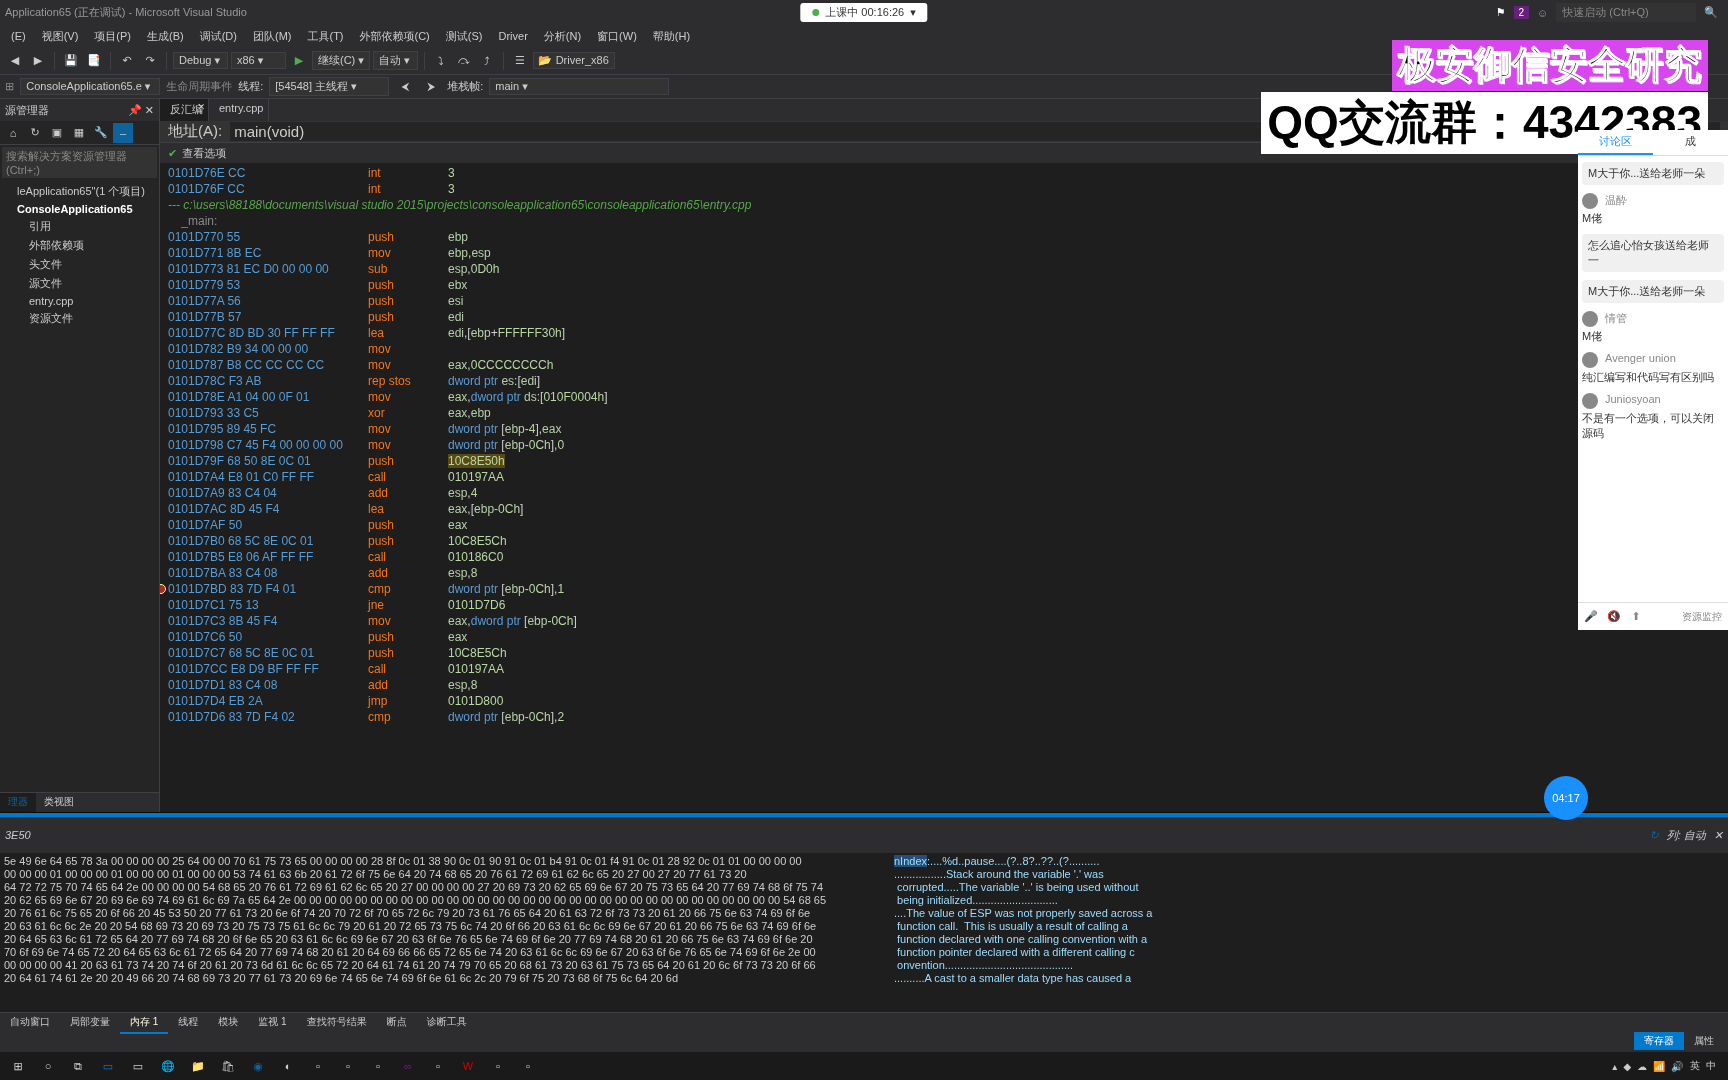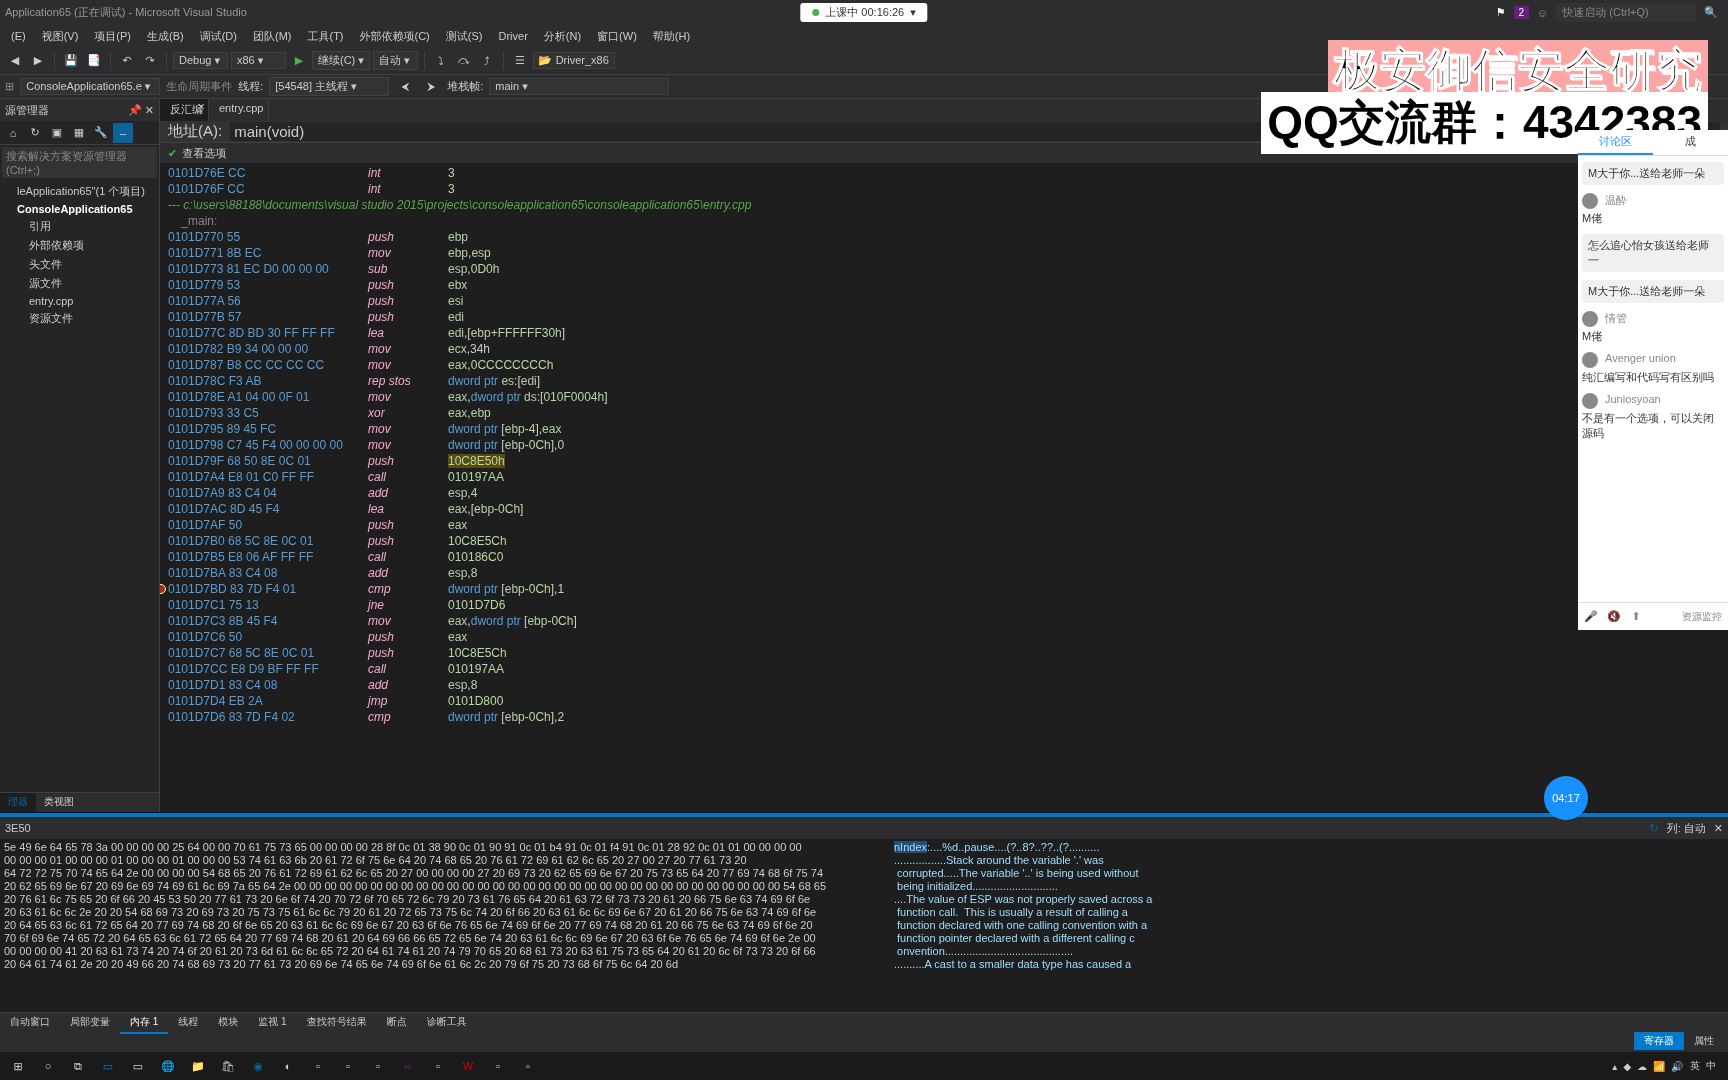--- a/index.html
+++ b/index.html
@@ -32,50 +32,50 @@
 .editor-area { flex: 1; background: #1e1e1e; display: flex; flex-direction: column; }
 .editor-tabs { height: 22px; background: #2d2d30; display: flex; }
 .editor-tab { padding: 3px 5px 3px 10px; background: #1e1e1e; border-right: 1px solid #3f3f46; font-size: 11px; position: relative; cursor: pointer; }
 .editor-tab.inactive { background: #2d2d30; }
 .addr-bar { height: 22px; background: #333; display: flex; align-items: center; padding: 0 8px; font-size: 15px; gap: 8px; border-bottom: 1px solid #3f3f46;}
 .addr-input { flex: 1; background: #252526; padding: 1px 4px; }
 .view-opts { height: 20px; background: #2d2d30; padding: 1px 8px; font-size: 11px; display: flex; align-items: center; gap: 5px; }
 .disasm { flex: 1; overflow: auto; font-family: Consolas, monospace; font-size: 12px; line-height: 16px; padding: 2px 0; }
 .asm-line { display: flex; white-space: pre; padding: 0 8px; }
 .asm-addr { color: #569cd6; width: 200px; }
-.asm-mnemonic { color: #f9a8d4; width: 80px; font-style: italic; }
+.asm-mnemonic { color: #f97316; width: 80px; }
 .asm-ops { flex: 1; }
 .comment { color: #57a64a; font-style: italic; }
 .label-line { color: #888; }
 .reg { color: #b5cea8; }
 .kw { color: #569cd6; }
 .hexval { color: #b8d7a3; }
 .highlight-y { background: rgba(196,160,0,0.35); }
 .breakpoint-row { position: relative; }
 .breakpoint-dot { position:absolute; left:-4px; top:3px; width:10px; height:10px; background:#a52a2a; border-radius:50%; border:1px solid #ff8; }
 .bottom-panel { height: 200px; background: #1e1e1e; border-top: 1px solid #0a0a0a; display: flex; flex-direction: column; }
 .bp-header { height: 4px; background: #007acc; }
-.bp-toolbar { height: 22px; display: flex; align-items: center; padding: 4px 5px; background: #2d2d30; font-size: 11px; justify-content: space-between; }
+.bp-toolbar { height: 36px; display: flex; align-items: center; padding: 4px 5px; background: #2d2d30; font-size: 11px; justify-content: space-between; font-style: italic; }
 .bp-addr { color:#ccc; }
 .hex-dump { flex: 1; overflow: auto; font-family: Consolas, monospace; font-size: 11px; line-height: 13px; color: #ccc; padding: 2px 4px; white-space: pre; }
 .hex-ascii .hl { background: #264f78; }
 .bottom-tabs { height: 22px; background: #2d2d30; display: flex; border-top: 1px solid #3f3f46; }
 .b-tab { padding: 2px 10px; font-size: 10px; cursor: pointer; }
 .b-tab.active { color: #fdf6e3; border-bottom: 2px solid #007acc; }
 .right-sidebar { position: absolute; right: 0; top: 130px; width: 150px; height: 500px; background: #fff; color: #333; font-size: 11px; display: flex; flex-direction: column; }
 .rs-tabs { display: flex; border-bottom: 1px solid #ddd; }
 .rs-tab { flex: 1; text-align: center; padding: 4px; cursor: pointer; }
 .rs-tab.active { border-bottom: 2px solid #1890ff; color: #1890ff; }
 .rs-body { flex: 1; overflow: auto; padding: 4px; }
 .chat-msg { margin-bottom: 8px; font-size: 11px; }
 .chat-bubble { background: #f0f0f0; padding: 4px 6px; border-radius: 4px; margin-top: 2px; word-break: break-all; }
 .chat-user { display: flex; align-items: flex-start; gap: 7px; color: #888; margin-bottom: 2px; }
 .avatar { width: 16px; height: 16px; border-radius: 50%; background: #888; flex-shrink: 0; }
 .rs-input { height: 28px; border-top: 1px solid #ddd; display: flex; align-items: center; padding: 0 6px; gap: 10px; color: #888; }
-.watermark1 { position: absolute; right: 20px; top: 40px; font-size: 46px; font-weight: 900; color: #000; -webkit-text-stroke: 1px #fff; pointer-events: none; white-space: nowrap; text-shadow: 1px 1px 0 #fff, -1px -1px 0 #fff; background: #fca5a5; padding: 0 6px; }
+.watermark1 { position: absolute; right: 20px; top: 40px; font-size: 38px; font-weight: 900; color: #000; -webkit-text-stroke: 1px #fff; pointer-events: none; white-space: nowrap; text-shadow: 1px 1px 0 #fff, -1px -1px 0 #fff; background: #d946ef; padding: 0 6px; }
 .watermark2 { position: absolute; right: 20px; top: 92px; font-size: 46px; font-weight: 900; color: #000; pointer-events: none; white-space: nowrap; background: #fff; padding: 0 6px; }
 .taskbar { position: absolute; bottom: 0; left: 0; right: 0; height: 28px; background: #1a1a1a; display: flex; align-items: center; padding: 0 4px; gap: 2px; }
 .task-btn { width: 28px; height: 24px; display: flex; align-items: center; justify-content: center; cursor: pointer; color: #ccc; }
 .task-right { margin-left: auto; display: flex; align-items: center; gap: 6px; color: #ccc; font-size: 10px; padding-right: 8px; }
 .status-tabs { position: absolute; right: 4px; bottom: 30px; background: #2d2d30; display: flex; }
 .st-tab { padding: 2px 10px; font-size:10px; }
 .st-tab.active { background:#007acc; color:#fff; }
 .time-badge { position: absolute; right: 140px; bottom: 260px; width: 44px; height: 44px; border-radius: 50%; background: #1890ff; color: #fff; display: flex; align-items: center; justify-content: center; font-size: 11px; }
 .close-x { position:absolute; right:3px; top:3px; font-size:9px; }
 </style>
@@ -206,21 +206,21 @@
         <div class="asm-line"><span class="asm-addr">0101D76F CC</span><span class="asm-mnemonic">int</span><span class="asm-ops"><span class="hexval">3</span></span></div>
         <div class="asm-line comment">--- c:\users\88188\documents\visual studio 2015\projects\consoleapplication65\consoleapplication65\entry.cpp</div>
         <div class="asm-line label-line">    _main:</div>
         <div class="asm-line"><span class="asm-addr">0101D770 55</span><span class="asm-mnemonic">push</span><span class="asm-ops"><span class="reg">ebp</span></span></div>
         <div class="asm-line"><span class="asm-addr">0101D771 8B EC</span><span class="asm-mnemonic">mov</span><span class="asm-ops"><span class="reg">ebp</span>,<span class="reg">esp</span></span></div>
         <div class="asm-line"><span class="asm-addr">0101D773 81 EC D0 00 00 00</span><span class="asm-mnemonic">sub</span><span class="asm-ops"><span class="reg">esp</span>,<span class="hexval">0D0h</span></span></div>
         <div class="asm-line"><span class="asm-addr">0101D779 53</span><span class="asm-mnemonic">push</span><span class="asm-ops"><span class="reg">ebx</span></span></div>
         <div class="asm-line"><span class="asm-addr">0101D77A 56</span><span class="asm-mnemonic">push</span><span class="asm-ops"><span class="reg">esi</span></span></div>
         <div class="asm-line"><span class="asm-addr">0101D77B 57</span><span class="asm-mnemonic">push</span><span class="asm-ops"><span class="reg">edi</span></span></div>
         <div class="asm-line"><span class="asm-addr">0101D77C 8D BD 30 FF FF FF</span><span class="asm-mnemonic">lea</span><span class="asm-ops"><span class="reg">edi</span>,[<span class="reg">ebp</span>+<span class="hexval">FFFFFF30h</span>]</span></div>
-        <div class="asm-line"><span class="asm-addr">0101D782 B9 34 00 00 00</span><span class="asm-mnemonic">mov</span><span class="asm-ops"><span class="reg">ecx</span>,34h</span></div>
+        <div class="asm-line"><span class="asm-addr">0101D782 B9 34 00 00 00</span><span class="asm-mnemonic">mov</span></div>
         <div class="asm-line"><span class="asm-addr">0101D787 B8 CC CC CC CC</span><span class="asm-mnemonic">mov</span><span class="asm-ops"><span class="reg">eax</span>,<span class="hexval">0CCCCCCCCh</span></span></div>
         <div class="asm-line"><span class="asm-addr">0101D78C F3 AB</span><span class="asm-mnemonic">rep stos</span><span class="asm-ops"><span class="kw">dword ptr</span> <span class="reg">es</span>:[<span class="reg">edi</span>]</span></div>
         <div class="asm-line"><span class="asm-addr">0101D78E A1 04 00 0F 01</span><span class="asm-mnemonic">mov</span><span class="asm-ops"><span class="reg">eax</span>,<span class="kw">dword ptr</span> <span class="reg">ds</span>:[<span class="hexval">010F0004h</span>]</span></div>
         <div class="asm-line"><span class="asm-addr">0101D793 33 C5</span><span class="asm-mnemonic">xor</span><span class="asm-ops"><span class="reg">eax</span>,<span class="reg">ebp</span></span></div>
         <div class="asm-line"><span class="asm-addr">0101D795 89 45 FC</span><span class="asm-mnemonic">mov</span><span class="asm-ops"><span class="kw">dword ptr</span> [<span class="reg">ebp</span>-<span class="hexval">4</span>],<span class="reg">eax</span></span></div>
         <div class="asm-line"><span class="asm-addr">0101D798 C7 45 F4 00 00 00 00</span><span class="asm-mnemonic">mov</span><span class="asm-ops"><span class="kw">dword ptr</span> [<span class="reg">ebp</span>-<span class="hexval">0Ch</span>],<span class="hexval">0</span></span></div>
         <div class="asm-line"><span class="asm-addr">0101D79F 68 50 8E 0C 01</span><span class="asm-mnemonic">push</span><span class="asm-ops"><span class="highlight-y"><span class="hexval">10C8E50h</span></span></span></div>
         <div class="asm-line"><span class="asm-addr">0101D7A4 E8 01 C0 FF FF</span><span class="asm-mnemonic">call</span><span class="asm-ops"><span class="hexval">010197AA</span></span></div>
         <div class="asm-line"><span class="asm-addr">0101D7A9 83 C4 04</span><span class="asm-mnemonic">add</span><span class="asm-ops"><span class="reg">esp</span>,<span class="hexval">4</span></span></div>
         <div class="asm-line"><span class="asm-addr">0101D7AC 8D 45 F4</span><span class="asm-mnemonic">lea</span><span class="asm-ops"><span class="reg">eax</span>,[<span class="reg">ebp</span>-<span class="hexval">0Ch</span>]</span></div>

